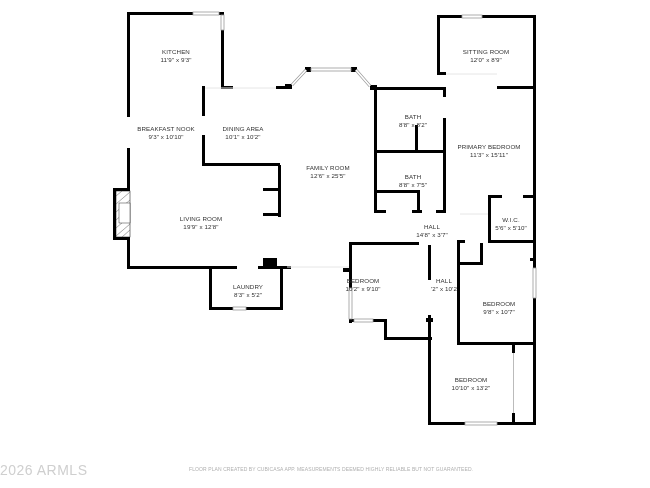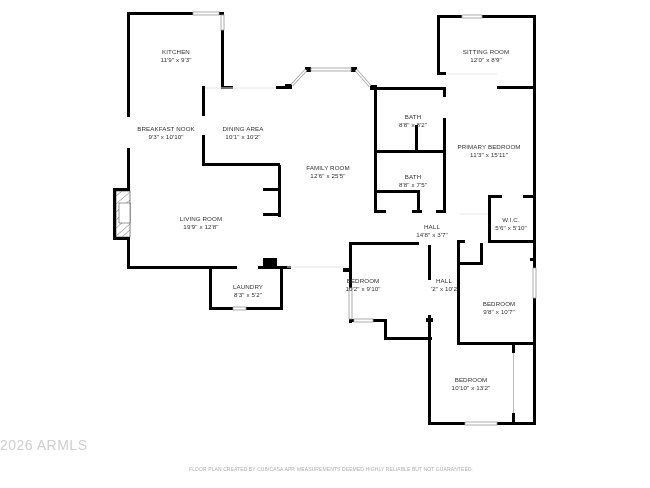--- a/index.html
+++ b/index.html
@@ -2,21 +2,21 @@
 <html><head>
 <meta charset="utf-8">
 <style>
   html,body{margin:0;padding:0;background:#ffffff;}
   body{width:650px;height:488px;position:relative;overflow:hidden;font-family:"Liberation Sans",sans-serif;}
   #plan{position:absolute;left:0;top:0;width:650px;height:488px;}
   .wall{fill:#000;}
   .win{fill:#fff;stroke:#9a9a9a;stroke-width:0.8;}
   .lbl{position:absolute;transform:translate(-50%,-50%);text-align:center;color:#333;font-size:6.2px;line-height:8px;white-space:nowrap;letter-spacing:0.1px;}
   .lbl .dim{display:block;}
-  .watermark{position:absolute;left:0px;top:437px;font-size:14px;color:#cfcfcf;letter-spacing:0.5px;font-family:"Liberation Sans",sans-serif;text-align:center;}
+  .watermark{position:absolute;left:0px;top:462px;font-size:14px;color:#cfcfcf;letter-spacing:0.5px;font-family:"Liberation Sans",sans-serif;text-align:center;}
   .disclaimer{position:absolute;left:189px;top:466px;font-size:5px;color:#b0b0b0;letter-spacing:0.1px;white-space:nowrap;}
 </style>
 </head>
 <body>
 
 <svg id="plan" viewBox="0 0 650 488" xmlns="http://www.w3.org/2000/svg">
 
   <g>
 
     <rect class="wall" x="127" y="12" width="66" height="3"></rect>

